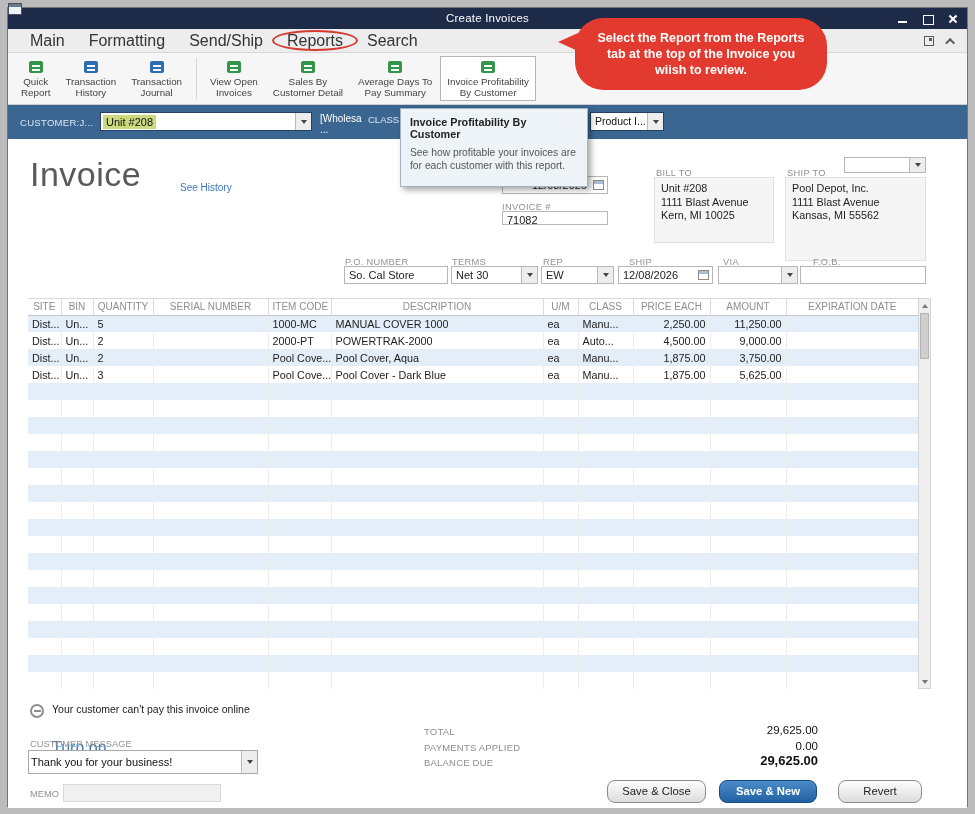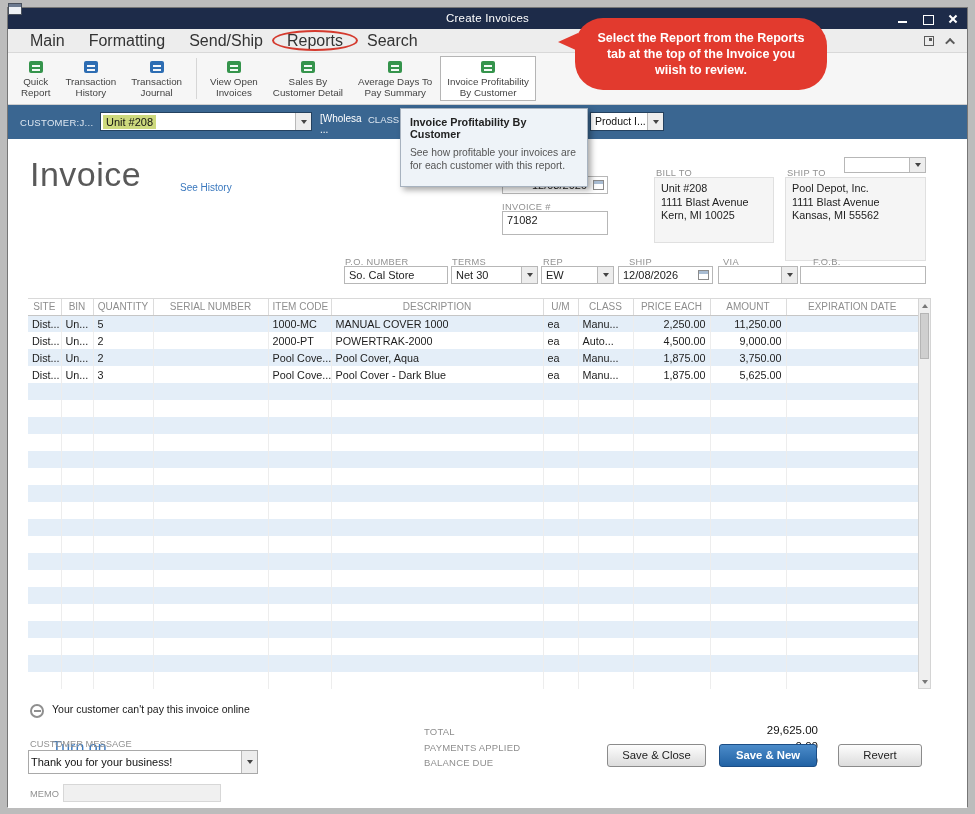--- a/index.html
+++ b/index.html
@@ -67,21 +67,21 @@
 .main{position:absolute;left:0;top:131px;width:100%;height:669px;background:#fff}
 .inv-title{position:absolute;left:22px;top:147px;font-size:34px;color:#595959;letter-spacing:.5px}
 .see-history{position:absolute;left:172px;top:174px;font-size:10px;color:#3a78be}
 .fld-label{position:absolute;font-size:9.3px;color:#919191;letter-spacing:.3px;white-space:nowrap}
 .fld{position:absolute;background:#fff;border:1px solid #b7b7b7;font-size:11px;color:#222;padding:2px 4px;line-height:13px;white-space:nowrap;overflow:hidden}
 .cal-icon{position:absolute;right:3px;top:3px;width:11px;height:10px;border:1px solid #8b8b8b;background:linear-gradient(#a9bdd3 0 3px,#fff 3px)}
 .addr-box{position:absolute;background:#f5f5f5;border:1px solid #e0e0e0;font-size:10.8px;color:#222;line-height:13.5px;padding:4px 6px}
 
 .f-date{left:494px;top:168px;width:106px;height:18px;text-align:right;padding-right:20px}
 .l-date{left:494px;top:160px}
-.f-invno{left:494px;top:203px;width:106px;height:24px}
+.f-invno{left:494px;top:203px;width:106px;height:14px}
 .l-invno{left:494px;top:194px}
 .l-billto{left:648px;top:160px}
 .b-billto{left:646px;top:169px;width:120px;height:66px}
 .l-shipto{left:779px;top:160px}
 .f-shipdd{left:836px;top:149px;width:82px;height:16px;padding:1px 4px}
 .b-shipto{left:777px;top:169px;width:141px;height:84px}
 .l-po{left:337px;top:249px}.l-terms{left:444px;top:249px}.l-rep{left:535px;top:249px}.l-ship{left:621px;top:249px}.l-via{left:715px;top:249px}.l-fob{left:805px;top:249px}
 .f-po{left:336px;top:258px;width:104px;height:18px}
 .f-terms{left:443px;top:258px;width:87px;height:18px}
 .f-rep{left:533px;top:258px;width:73px;height:18px}
@@ -115,21 +115,21 @@
 .turnon-link{position:absolute;left:44px;top:731px;font-size:16px;color:#3a78be}
 .cm-label{position:absolute;left:22px;top:731px;font-size:9.3px;color:#919191}
 .cm-dd{position:absolute;left:20px;top:742px;width:230px;height:24px;border:1px solid #a9a9a9;background:#fff;font-size:11px;color:#111;line-height:22px;padding-left:2px}
 .memo-label{position:absolute;left:22px;top:781px;font-size:9.3px;color:#919191}
 .memo-fld{position:absolute;left:55px;top:776px;width:158px;height:18px;background:#f0f0f0;border:1px solid #d7d7d7}
 .tot-label{position:absolute;left:416px;width:150px;text-align:left;font-size:9.5px;color:#8e8e8e;letter-spacing:.2px}
 .tot-val{position:absolute;left:640px;width:170px;text-align:right;font-size:11.5px;color:#111}
 .tl0{top:718px}.tl1{top:734px}.tl2{top:749px}
 .tv0{top:716px}.tv1{top:732px}
 .tv2{top:745px;font-weight:bold;font-size:13px}
-.btn{position:absolute;top:736px;height:23px;border:1px solid #8b8b8b;border-radius:3px;background:linear-gradient(#fdfdfd,#dcdcdc);font-size:11.3px;color:#222;text-align:center;line-height:21px}
+.btn{position:absolute;top:772px;height:23px;border:1px solid #8b8b8b;border-radius:8px;background:linear-gradient(#fdfdfd,#dcdcdc);font-size:11.3px;color:#222;text-align:center;line-height:21px}
 .btn-saveclose{left:599px;width:99px}
 .btn-savenew{left:711px;width:98px;background:linear-gradient(#4b8bc9,#2162a4);border-color:#1b4d85;color:#fff;font-weight:bold}
 .btn-revert{left:830px;width:84px}
 </style>
 </head>
 <body>
 
 <div class="frame-icon"></div>
 
 <div class="window">

